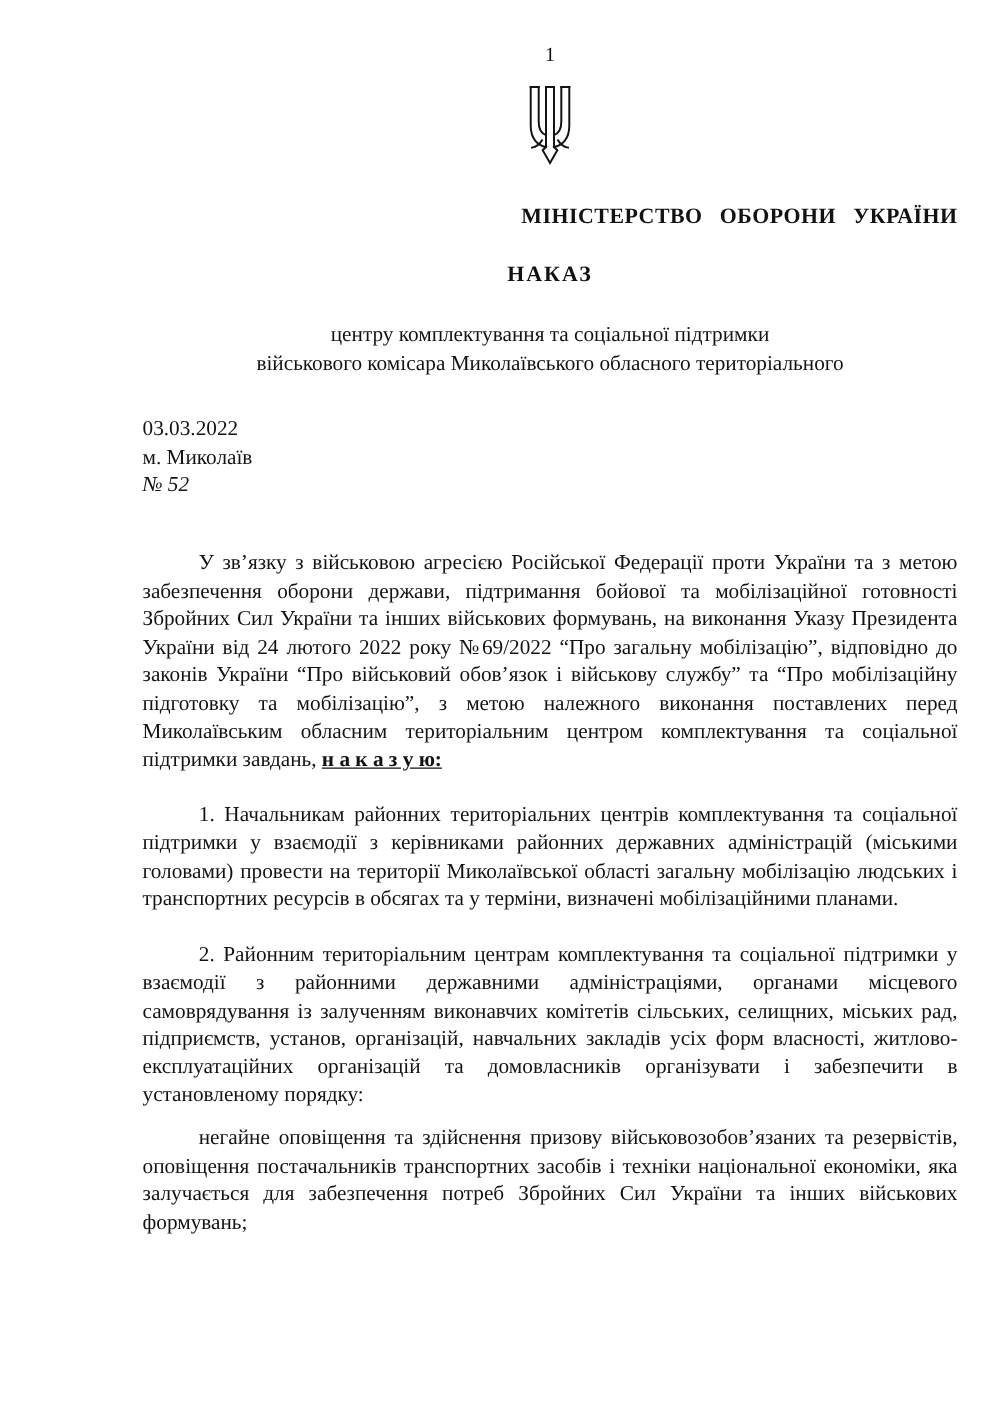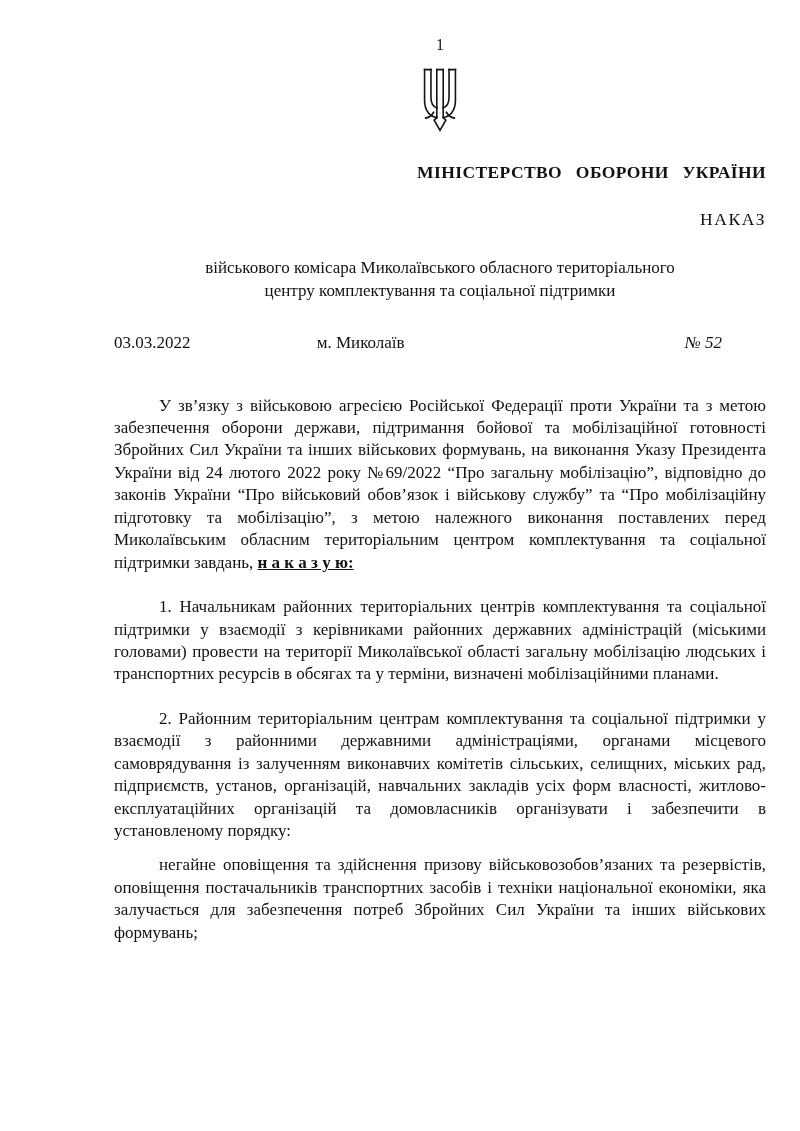--- a/index.html
+++ b/index.html
@@ -28,34 +28,35 @@
   .ministry {
     margin: 26px 0 0 0;
     text-align: right;
     font-size: 17.5px;
     font-weight: bold;
     word-spacing: 9px;
     letter-spacing: 0.4px;
   }
   .doc-type {
     margin: 24px 0 0 0;
-    text-align: right;
+    text-align: center;
     font-size: 17.5px;
-    font-weight: normal;
+    font-weight: bold;
     letter-spacing: 1.6px;
   }
   .issuer {
     margin-top: 26px;
     text-align: center;
   }
   .meta-row {
     display: flex;
     justify-content: space-between;
     align-items: baseline;
     margin-top: 30px;
+    flex-direction: column;
   }
   .meta-row > div { flex: 1; }
   .meta-date   { text-align: left; }
   .meta-place  { text-align: left; }
   .meta-number { text-align: right; padding-right: 44px; font-style: italic; }
   .subject {
     margin-top: 28px;
     font-weight: bold;
   }
   .subject-line2 { word-spacing: 5px; }
@@ -92,22 +93,22 @@
         <path d="M33 85 C29 92 24 95 18 96 M57 85 C61 92 66 95 72 96"></path>
       </g>
     </svg>
   </div>
 
   <h1 class="ministry">МІНІСТЕРСТВО ОБОРОНИ УКРАЇНИ</h1>
 
   <h2 class="doc-type">НАКАЗ</h2>
 
   <div class="issuer">
+    <div>центру комплектування та соціальної підтримки</div>
     <div>військового комісара Миколаївського обласного територіального</div>
-    <div>центру комплектування та соціальної підтримки</div>
   </div>
 
   <div class="meta-row">
     <div class="meta-date">03.03.2022</div>
     <div class="meta-place">м. Миколаїв</div>
     <div class="meta-number">№ 52</div>
   </div>
 
 
   <div class="body-text">

